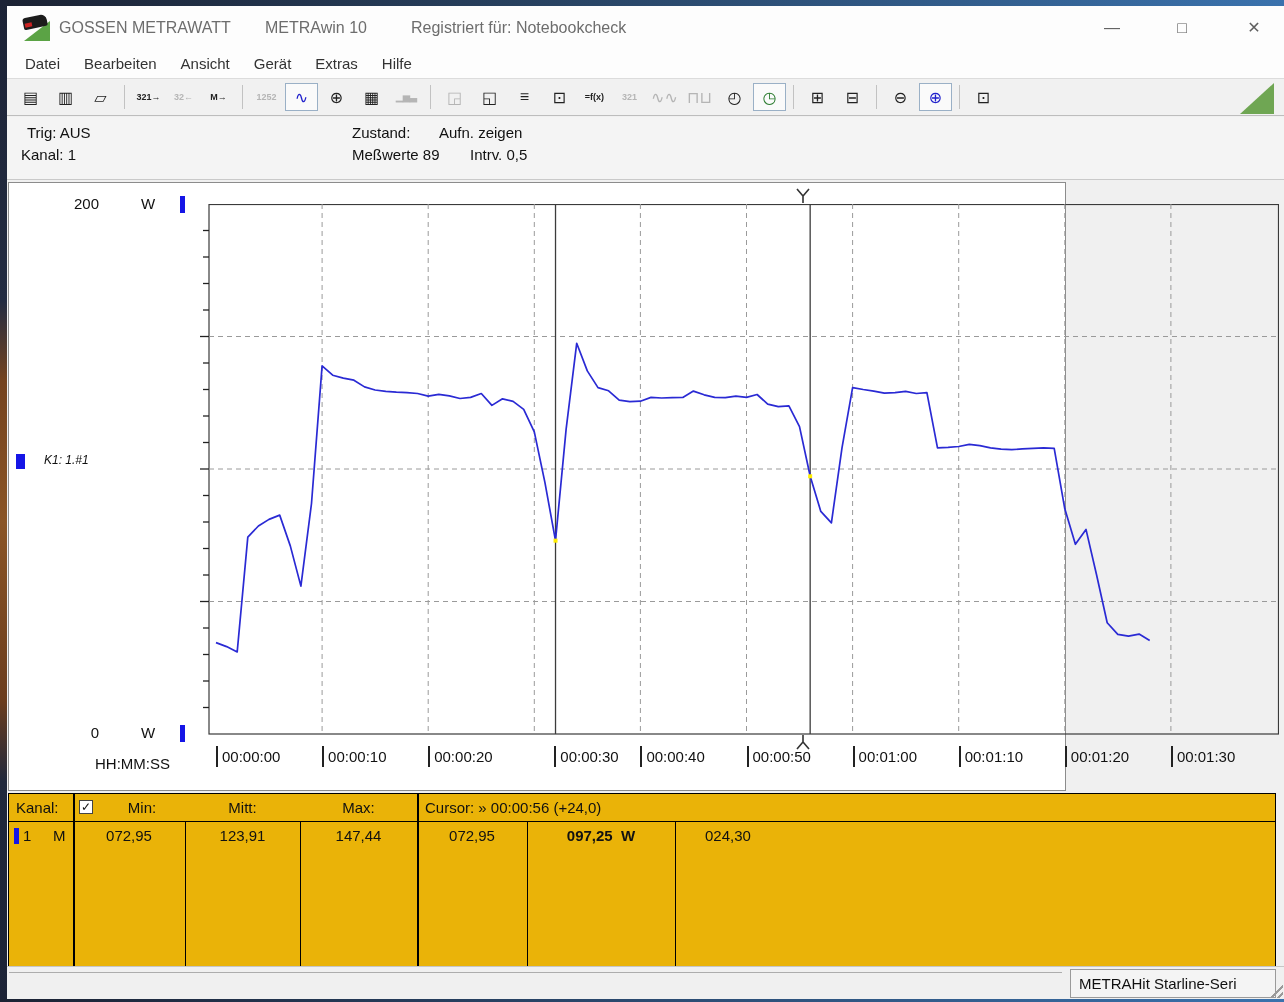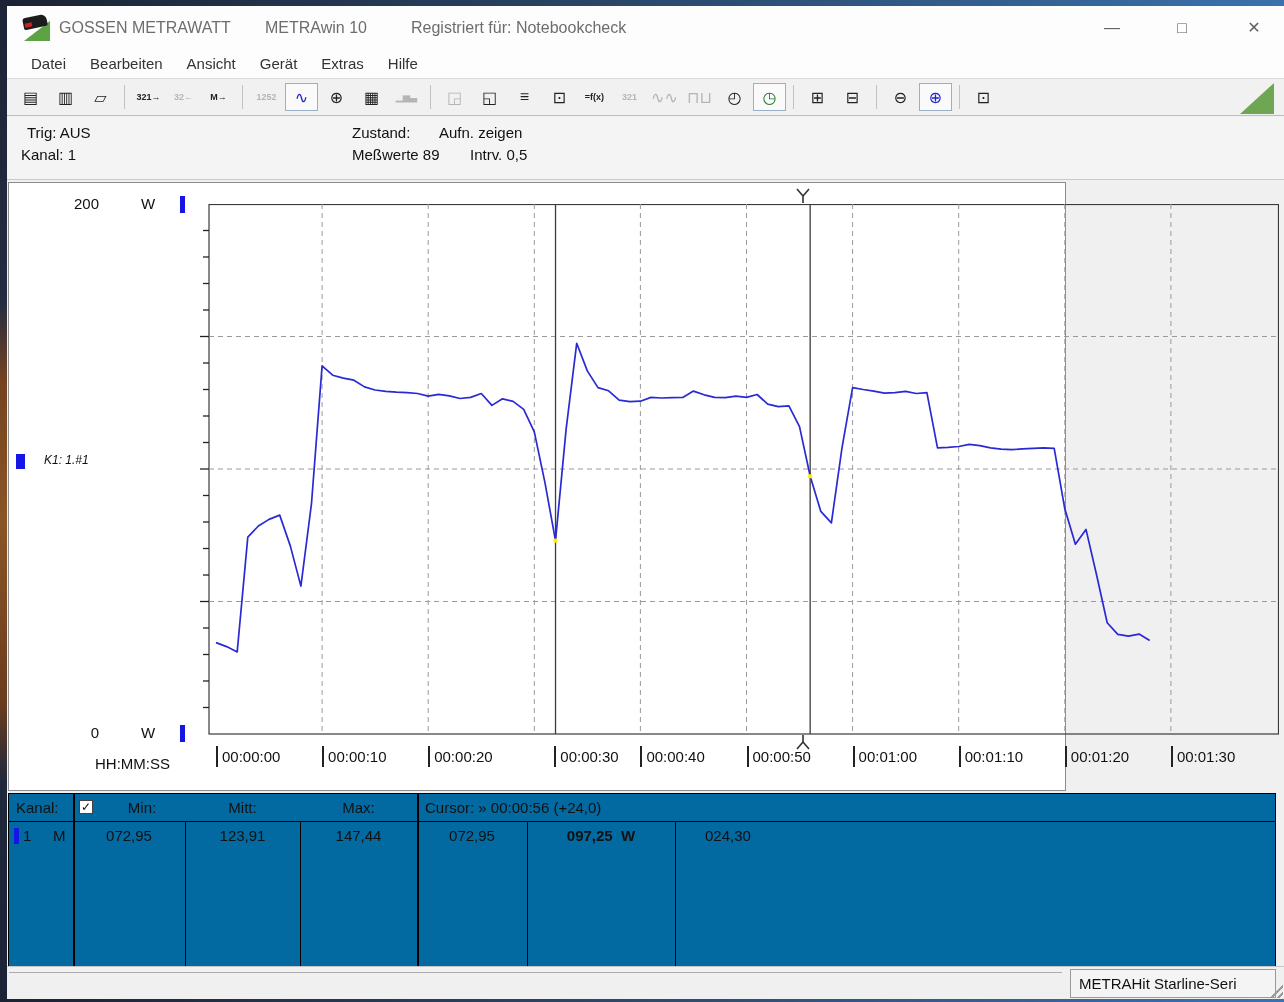--- a/index.html
+++ b/index.html
@@ -25,21 +25,21 @@
     border-radius:3px 6px 2px 2px; transform:rotate(-12deg); }
   .logo .led { position:absolute; left:2px; top:9px; width:7px; height:4px; background:#cc2222; transform:rotate(-12deg);}
   .title-text { position:absolute; top:13px; font-size:16px; color:#6d6d6d; }
   .brand { left:52px; }
   .appname { left:258px; }
   .registered { left:404px; }
   .winbtn { position:absolute; top:10px; width:34px; height:24px; text-align:center;
     font-size:16px; color:#5f5f5f; line-height:24px; }
 
   
-  .menubar { position:absolute; left:7px; top:48px; width:1277px; height:30px; background:#fdfdfd; display:flex; align-items:center; padding-left:14px; }
+  .menubar { position:absolute; left:7px; top:48px; width:1277px; height:30px; background:#fdfdfd; display:flex; align-items:center; padding-left:8px; }
   .menu-item { font-size:15px; color:#333; padding:3px 10px; margin-right:4px; }
 
   
   .toolbar { position:absolute; left:7px; top:78px; width:1277px; height:38px;
     background:#f1f1f1; border-top:1px solid #dcdcdc; border-bottom:1px solid #bdbdbd;
     display:flex; align-items:center; padding-left:6px; }
   .tbtn { width:33px; height:28px; display:flex; align-items:center; justify-content:center;
     font-size:16px; color:#222; margin:0 1px; border:1px solid transparent; }
   .tbtn.textglyph { font-size:9px; font-weight:bold; letter-spacing:0px; }
   .tbtn.dim { color:#b5b5b5; }
@@ -64,21 +64,21 @@
   .k1-label { position:absolute; left:35px; top:270px; font-size:12px;font-style:italic; }
   .hhmmss { position:absolute; left:86px; top:572px; font-size:15px; }
   .xtick { position:absolute; top:563px; height:26px; font-size:15px; white-space:nowrap; }
   .xtick .bar { display:inline-block; width:2px; height:21px; background:#222; vertical-align:bottom; margin-right:4px; }
   .xtick .txt { vertical-align:bottom; line-height:20px; }
   .cursor-flag { position:absolute; width:16px; height:16px; }
   #plot-svg { position:absolute; left:190px; top:21px; }
 
   
   .tablepanel { position:absolute; left:8px; top:793px; width:1268px; height:204px;
-    background:#0369a1; border:1px solid #000; font-size:15px; }
+    background:#eab308; border:1px solid #000; font-size:15px; }
   .tp-cell { position:absolute; white-space:pre; }
   .vline { position:absolute; top:0; bottom:0; width:1px; background:#000; }
   .vline.thick { width:2px; }
   .hline { position:absolute; left:0; right:0; top:27px; height:1px; background:#000; }
   .chk { position:absolute; left:70px; top:6px; width:14px; height:14px; border:1px solid #444;
     background:#fff; font-size:12px; line-height:13px; text-align:center; color:#111; }
   .row-marker { position:absolute; left:5px; top:34px; width:5px; height:16px; background:#1515e6; }
   .num { text-align:center; }
 
   

